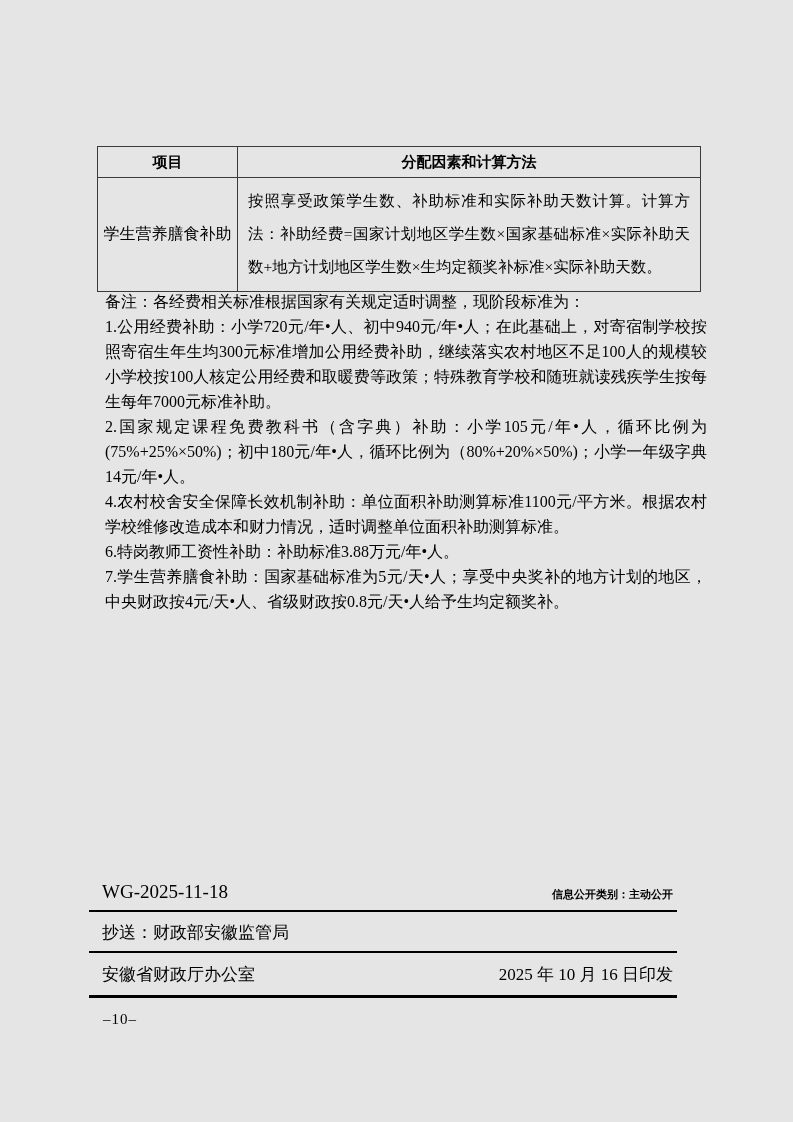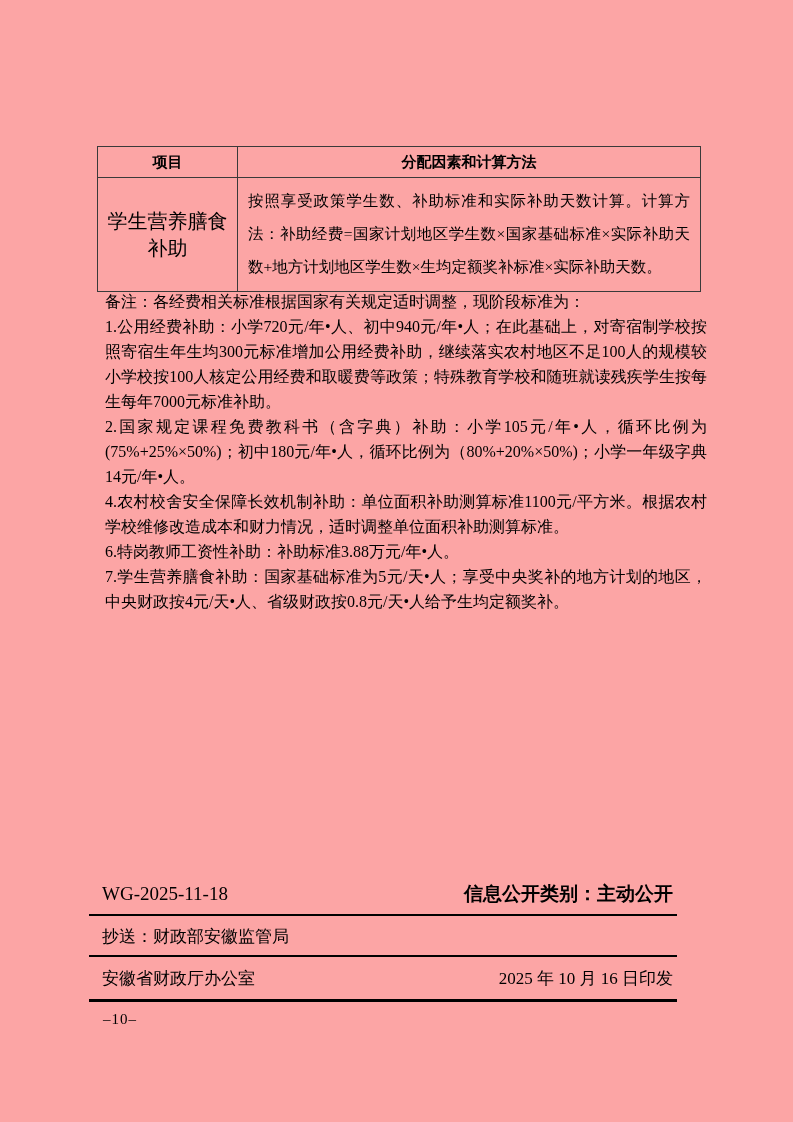--- a/index.html
+++ b/index.html
@@ -4,21 +4,21 @@
 <style>
   html, body {
     margin: 0;
     padding: 0;
     background: #ffffff;
   }
   .page {
     position: relative;
     width: 793px;
     height: 1122px;
-    background: #fca5a5;
+    background: #e5e5e5;
     color: #000000;
     font-family: "Liberation Serif", "DejaVu Serif", serif;
     overflow: hidden;
   }
 
   
   table.doc-table {
     position: absolute;
     left: 97px;
     top: 146px;
@@ -34,21 +34,21 @@
   .doc-table thead th {
     font-family: "Liberation Sans", "DejaVu Sans", sans-serif;
     font-weight: bold;
     font-size: 15px;
     height: 30px;
     text-align: center;
     padding: 0 4px;
   }
   .doc-table td.cell-item {
     text-align: center;
-    font-size: 20px;
+    font-size: 16px;
     padding: 4px;
   }
   .doc-table td.cell-method {
     font-size: 15.5px;
     line-height: 33px;
     text-align: justify;
     padding: 6px 10px 8px 10px;
   }
 
   
@@ -78,21 +78,21 @@
     align-items: baseline;
   }
   .f-row1 {
     padding: 2px 4px 7px 13px;
     border-bottom: 2px solid #000;
   }
   .f-doc-number { font-size: 19px; }
   .f-disclosure {
     font-family: "Liberation Sans", "DejaVu Sans", sans-serif;
     font-weight: bold;
-    font-size: 19px;
+    font-size: 11px;
   }
   .f-row2 {
     padding: 9px 4px 7px 13px;
     border-bottom: 2px solid #000;
   }
   .f-row3 {
     padding: 10px 4px 9px 13px;
     border-bottom: 3px solid #000;
   }
 

